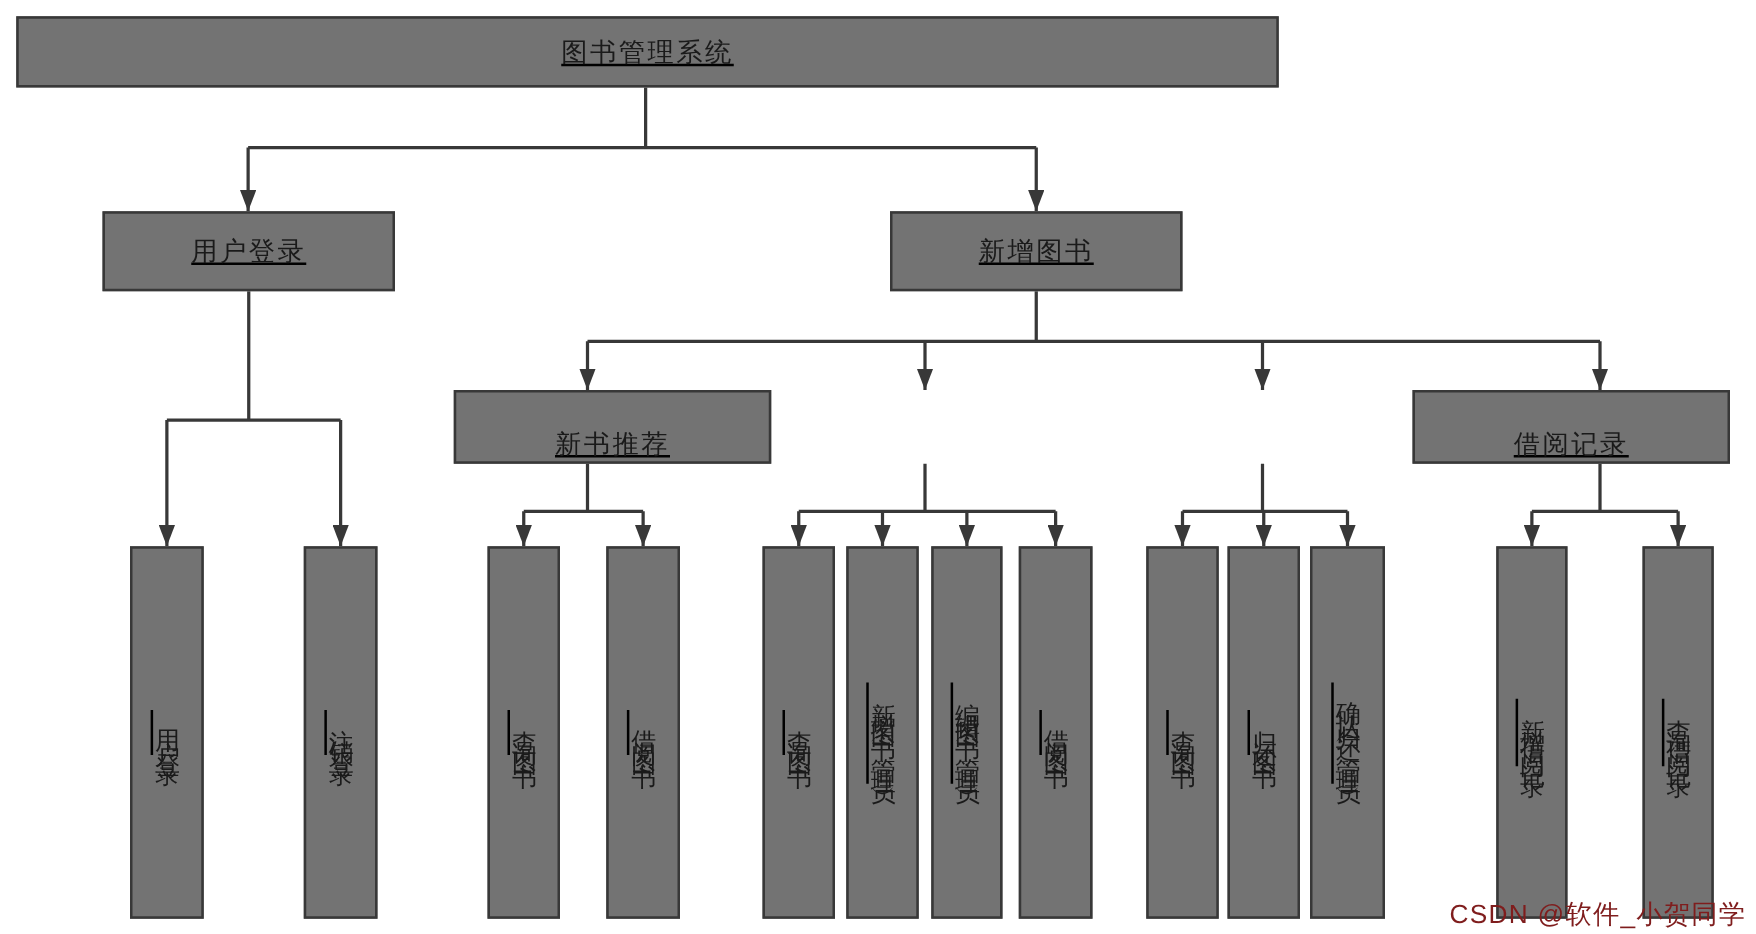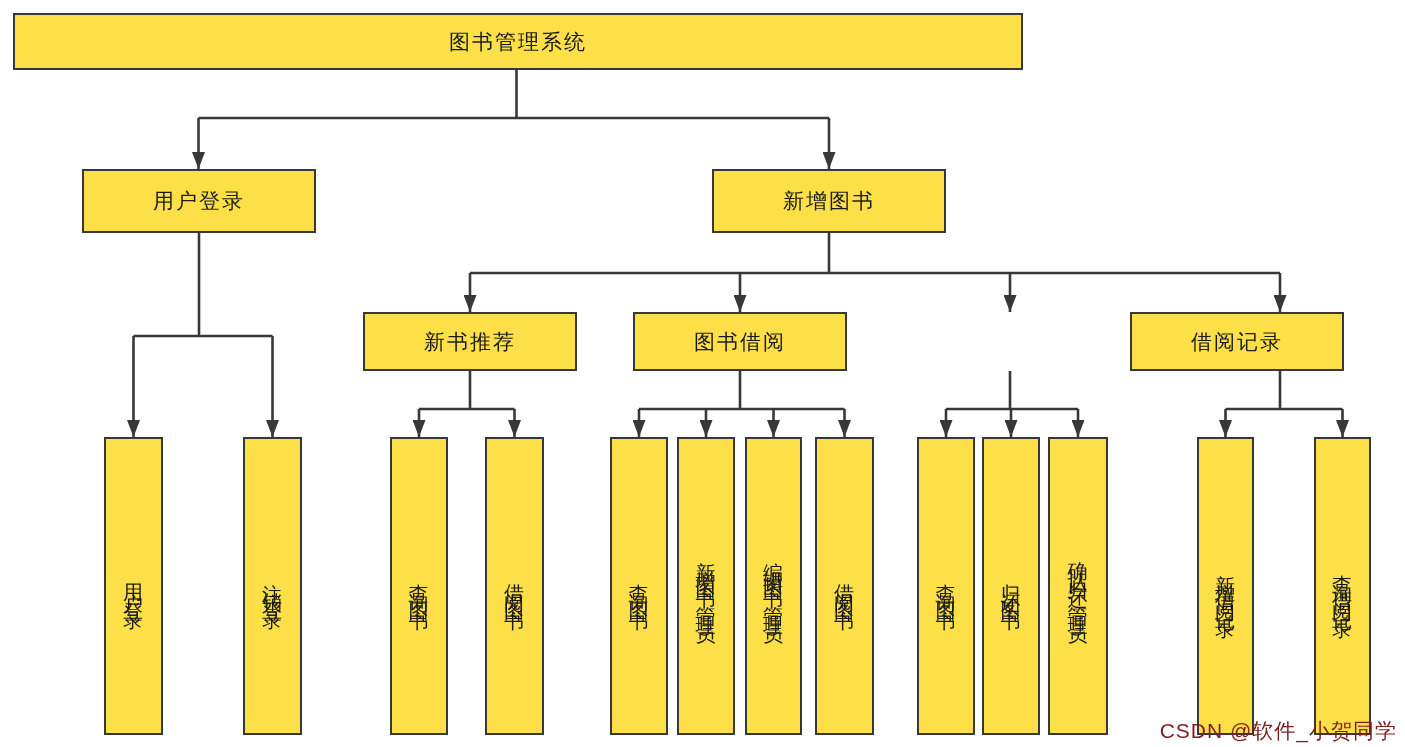--- a/index.html
+++ b/index.html
@@ -13,43 +13,44 @@
   }
   #connectors {
     position: absolute;
     left: 0; top: 0;
     width: 1405px; height: 747px;
     z-index: 0;
   }
   .box {
     position: absolute;
     box-sizing: border-box;
-    background: #fde047;
+    background: #737373;
     border: 2.5px solid #383838;
     display: flex;
     align-items: center;
     justify-content: center;
     z-index: 1;
+    text-decoration: underline;
   }
   .hlabel {
     font-size: 21px;
     letter-spacing: 2px;
     color: #1a1a1a;
     white-space: nowrap;
   }
   .vtext {
     writing-mode: vertical-rl;
     text-orientation: mixed;
     font-size: 20px;
     letter-spacing: 9px;
     line-height: 1;
     color: #1a1a1a;
   }
   .leaf { top: 437px; height: 298px; }
-  .lvl3 { top: 312px; height: 59px; width: 214px; }
+  .lvl3 { top: 312px; height: 59px; width: 254px; align-items: flex-end; }
   .lvl2 { top: 169px; height: 64px; width: 234px; }
   #watermark {
     position: absolute;
     right: 8px;
     bottom: 2px;
     font-size: 21px;
     letter-spacing: 1px;
     color: #7f1d1d;
     z-index: 3;
     white-space: nowrap;
@@ -111,23 +112,20 @@
   <div class="box lvl2" style="left:82px">
     <span class="hlabel">用户登录</span>
   </div>
   <div class="box lvl2" style="left:712px">
     <span class="hlabel">新增图书</span>
   </div>
 
   <div class="box lvl3" style="left:363px">
     <span class="hlabel">新书推荐</span>
   </div>
-  <div class="box lvl3" style="left:633px">
-    <span class="hlabel">图书借阅</span>
-  </div>
   <div class="box lvl3" style="left:1130px">
     <span class="hlabel">借阅记录</span>
   </div>
 
   <div class="box leaf" style="left:104px; width:59px">
     <span class="vtext">用户登录</span>
   </div>
   <div class="box leaf" style="left:243px; width:59px">
     <span class="vtext">注销登录</span>
   </div>

